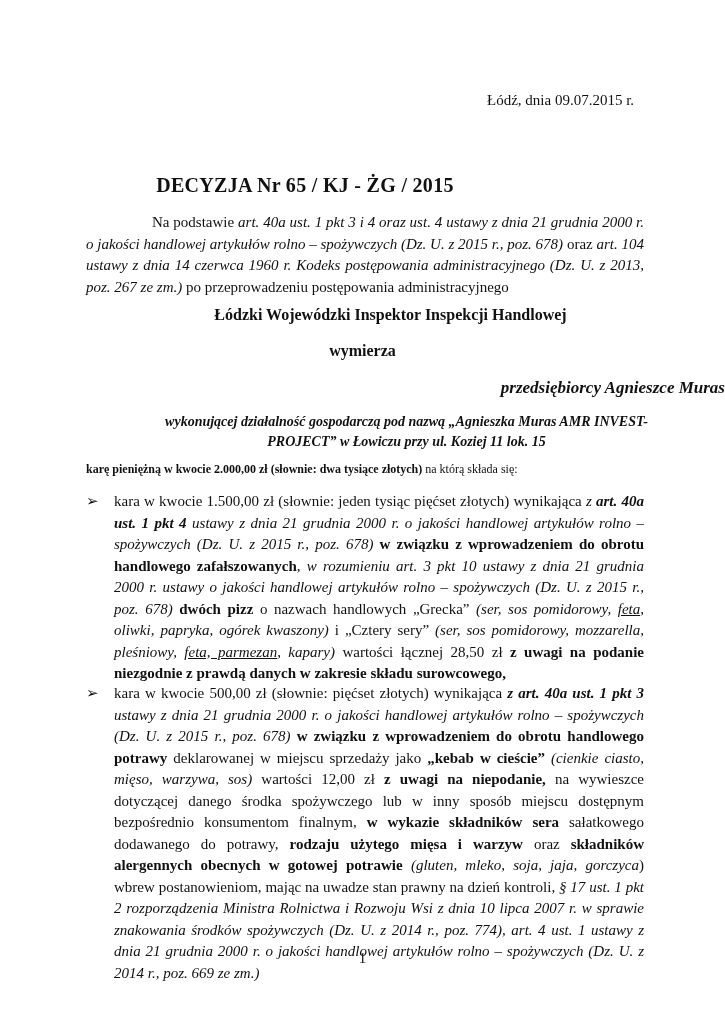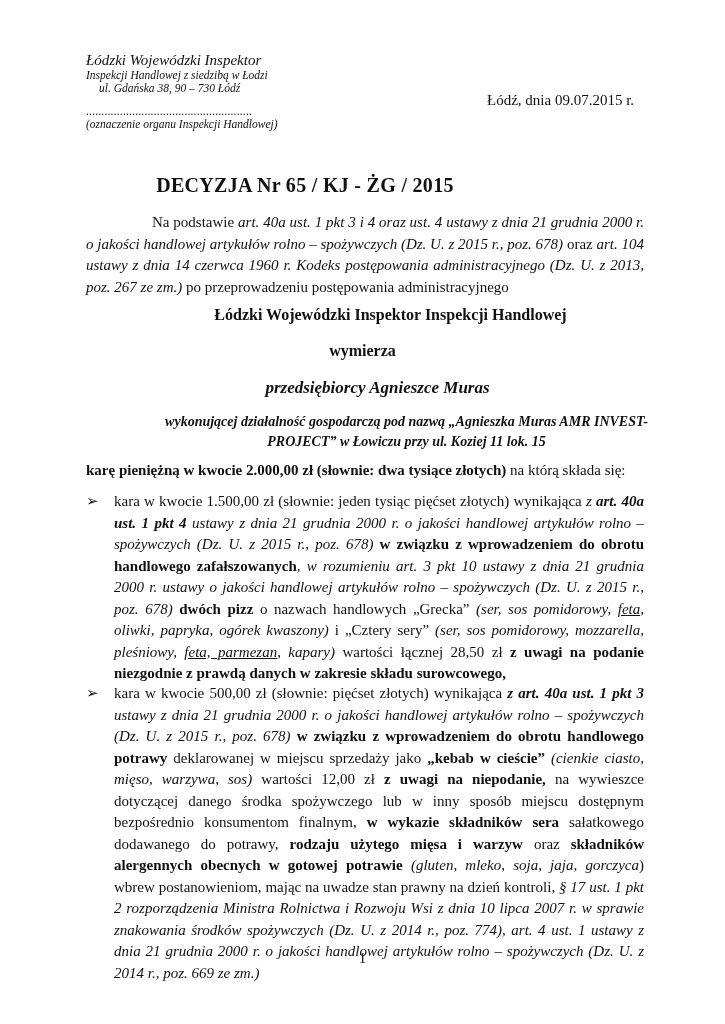--- a/index.html
+++ b/index.html
@@ -21,44 +21,37 @@
   .title { position: absolute; left: 0; width: 610px; top: 174px; text-align: center;
            font-size: 20px; font-weight: bold; letter-spacing: 0.3px; }
 
   .intro { position: absolute; left: 86px; width: 558px; top: 212px; font-size: 15px;
            line-height: 21.5px; text-align: justify; }
   .intro .indent { display: inline-block; width: 66px; }
 
   .center { position: absolute; left: 0; width: 725px; text-align: center; }
   .authority { top: 306px; font-size: 16px; font-weight: bold; margin-left: 28px; }
   .imposes { top: 342px; font-size: 16px; font-weight: bold; }
-  .addressee { top: 378px; font-size: 17px; font-style: italic; font-weight: bold; padding-left: 30px; box-sizing: border-box; }
+  .addressee { top: 378px; font-size: 17px; font-style: italic; font-weight: bold; padding-left: 30px; box-sizing: border-box; text-align: right; }
   .business { top: 412px; font-size: 14px; font-style: italic; font-weight: bold; line-height: 20px; padding: 0 120px; box-sizing: border-box; margin-left: 44px; }
 
-  .penalty { position: absolute; left: 86px; top: 462px; font-size: 15px; }
+  .penalty { position: absolute; left: 86px; top: 462px; font-size: 12px; }
 
   .item { position: absolute; left: 86px; width: 558px; font-size: 15px; line-height: 21.5px; }
   .item .bullet { position: absolute; left: 0; top: 0; width: 20px; }
   .item .text { margin-left: 28px; text-align: justify; }
   .item1 { top: 491px; }
   .item2 { top: 683px; }
   .pagenum { position: absolute; left: 0; width: 725px; top: 950px; text-align: center; font-size: 15px; }
 </style>
 </head>
 <body>
 
 <div class="page">
 
-  <div class="hdr">
-    <div class="l1">Łódzki Wojewódzki Inspektor</div>
-    <div class="l2">Inspekcji Handlowej z siedzibą  w Łodzi</div>
-    <div class="l3">ul. Gdańska 38, 90 – 730 Łódź</div>
-    <div class="dots">......................................................</div>
-    <div class="l4">(oznaczenie organu Inspekcji Handlowej)</div>
-  </div>
 
   <div class="date">Łódź, dnia 09.07.2015 r.</div>
 
 
   <div class="title">DECYZJA  Nr 65 / KJ - ŻG / 2015</div>
 
   <div class="intro">
     <span class="indent"></span><span><span>Na podstawie </span><span style="font-style: italic;">art. 40a ust. 1 pkt 3 i 4 oraz ust. 4 ustawy z dnia 21 grudnia 2000 r. o jakości handlowej artykułów rolno – spożywczych (Dz. U. z 2015 r., poz. 678)</span><span> oraz </span><span style="font-style: italic;">art. 104 ustawy z dnia 14 czerwca 1960 r. Kodeks postępowania administracyjnego (Dz. U. z 2013, poz. 267 ze zm.)</span><span> po przeprowadzeniu postępowania administracyjnego</span></span>
   </div>
 

